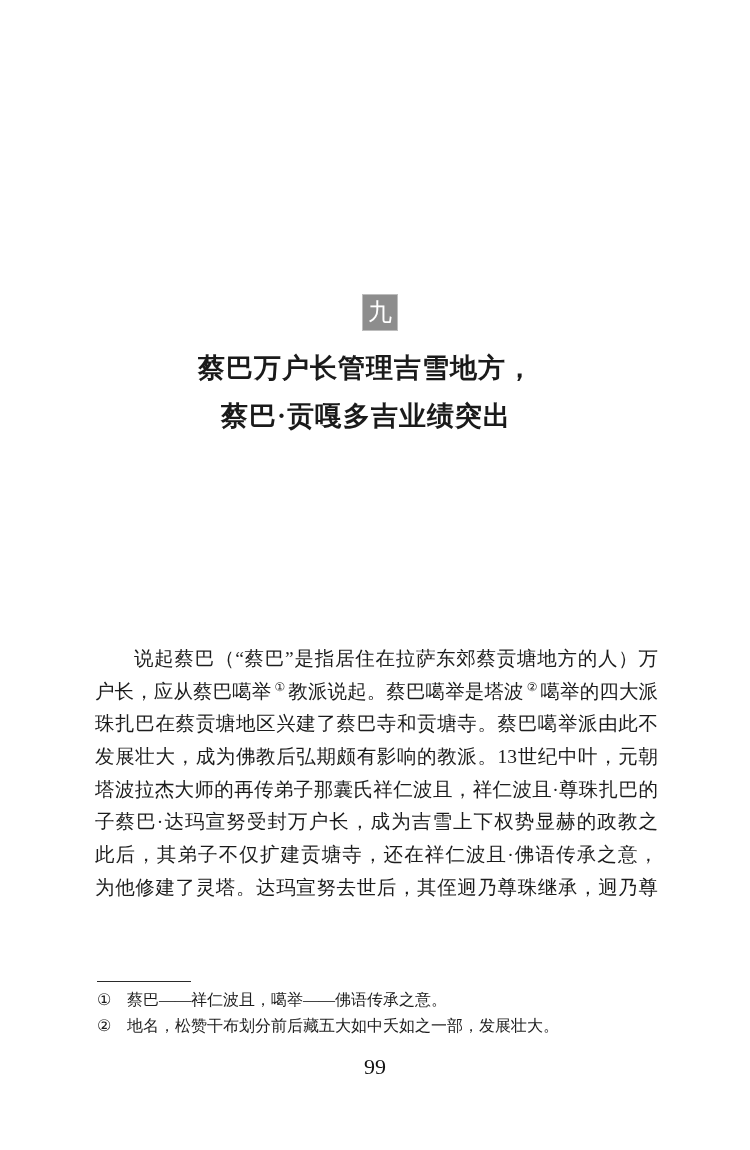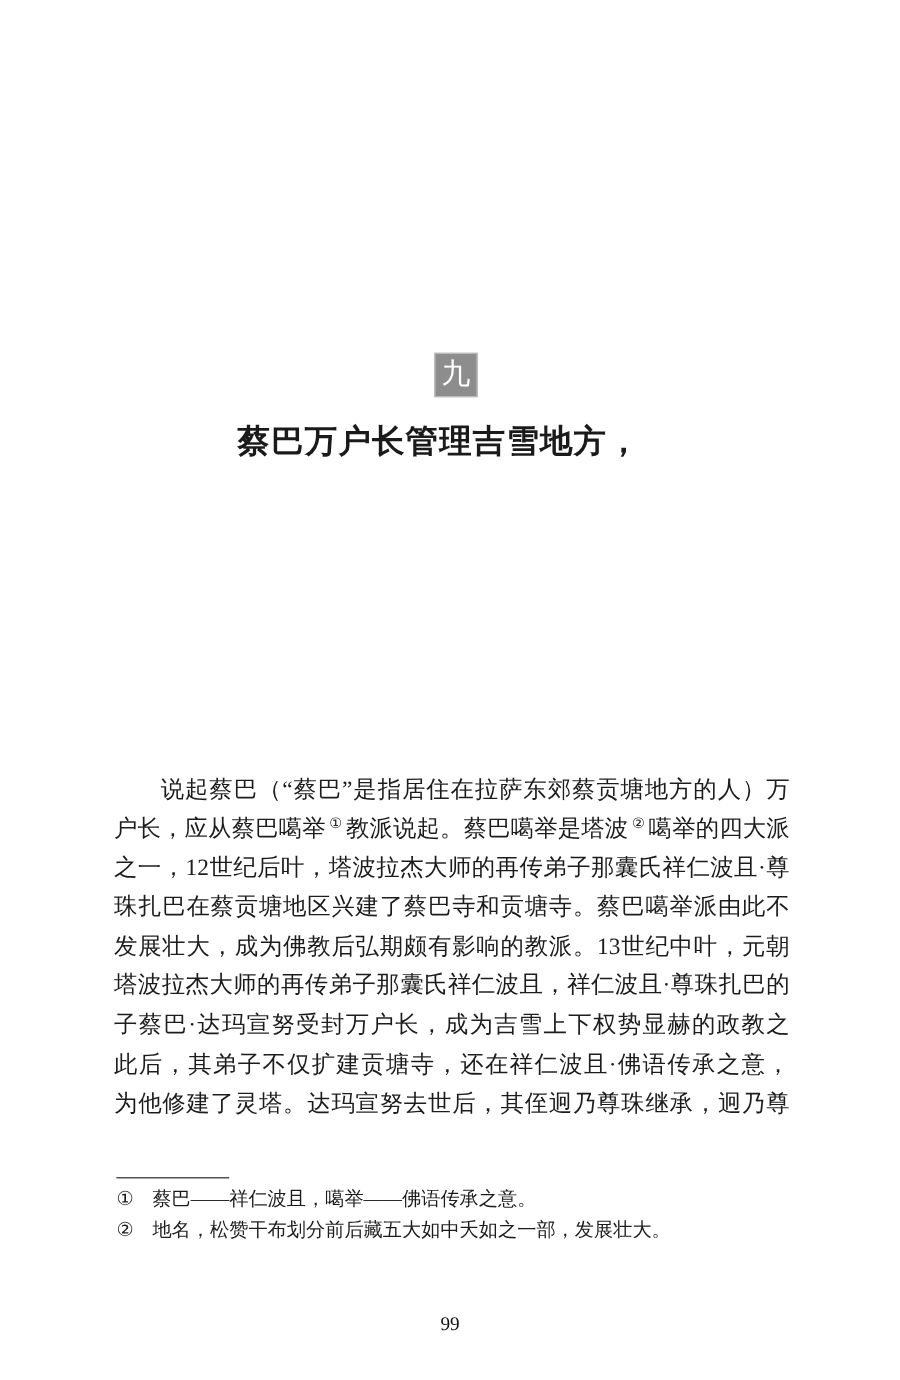--- a/index.html
+++ b/index.html
@@ -95,40 +95,39 @@
   }
   .footnote-text {
     flex: 1 1 auto;
   }
   .page-number {
     position: absolute;
     top: 1054px;
     left: 0;
     width: 750px;
     text-align: center;
-    font-size: 16px;
+    font-size: 22px;
     color: #111111;
-    margin-top: 41px;
   }
 </style>
 </head>
 <body>
 
 <div class="page">
 
   <div class="chapter-badge">九</div>
 
   <div class="title-block">
     <div class="title-line">蔡巴万户长管理吉雪地方，</div>
+    <div class="title-line">蔡巴·贡嘎多吉业绩突出</div>
   </div>
 
   <div class="body-block">
     <div class="body-line indent">说起蔡巴（“蔡巴”是指居住在拉萨东郊蔡贡塘地方的人）万</div>
     <div class="body-line">户长，应从蔡巴噶举<sup class="fn-ref">①</sup>教派说起。蔡巴噶举是塔波<sup class="fn-ref">②</sup>噶举的四大派系</div>
-    <div class="body-line">之一，12世纪后叶，塔波拉杰大师的再传弟子那囊氏祥仁波且·尊</div>
     <div class="body-line">珠扎巴在蔡贡塘地区兴建了蔡巴寺和贡塘寺。蔡巴噶举派由此不断</div>
     <div class="body-line">发展壮大，成为佛教后弘期颇有影响的教派。13世纪中叶，元朝中</div>
     <div class="body-line">塔波拉杰大师的再传弟子那囊氏祥仁波且，祥仁波且·尊珠扎巴的弟</div>
     <div class="body-line">子蔡巴·达玛宣努受封万户长，成为吉雪上下权势显赫的政教之主。</div>
     <div class="body-line">此后，其弟子不仅扩建贡塘寺，还在祥仁波且·佛语传承之意，</div>
     <div class="body-line">为他修建了灵塔。达玛宣努去世后，其侄迥乃尊珠继承，迥乃尊珠</div>
   </div>
 
   <div class="footnote-rule"></div>
 

